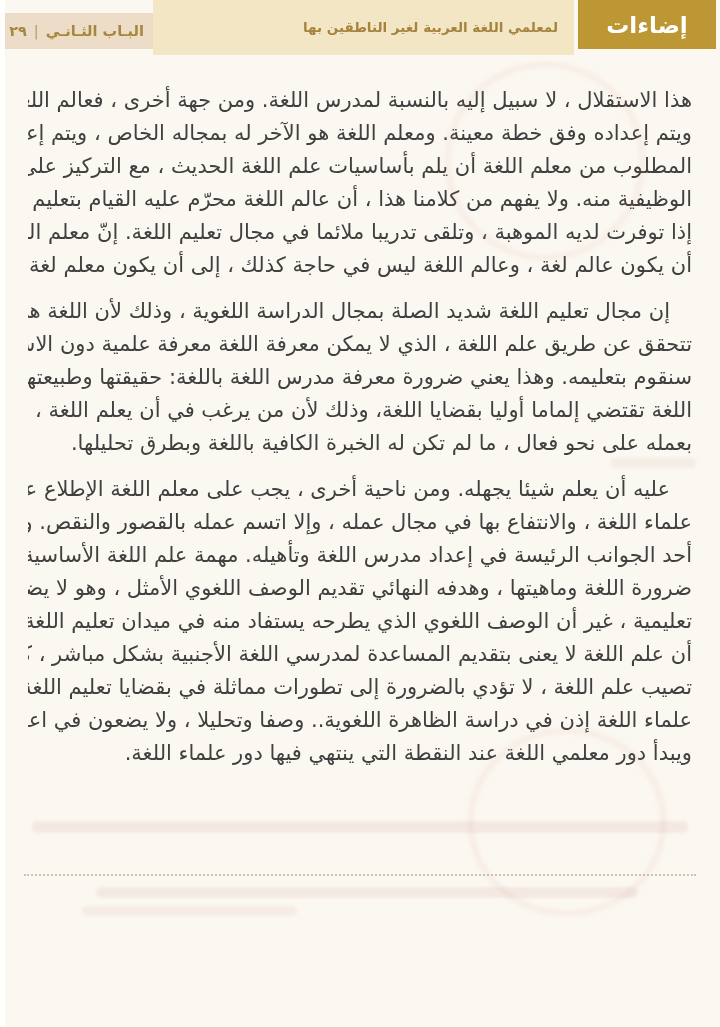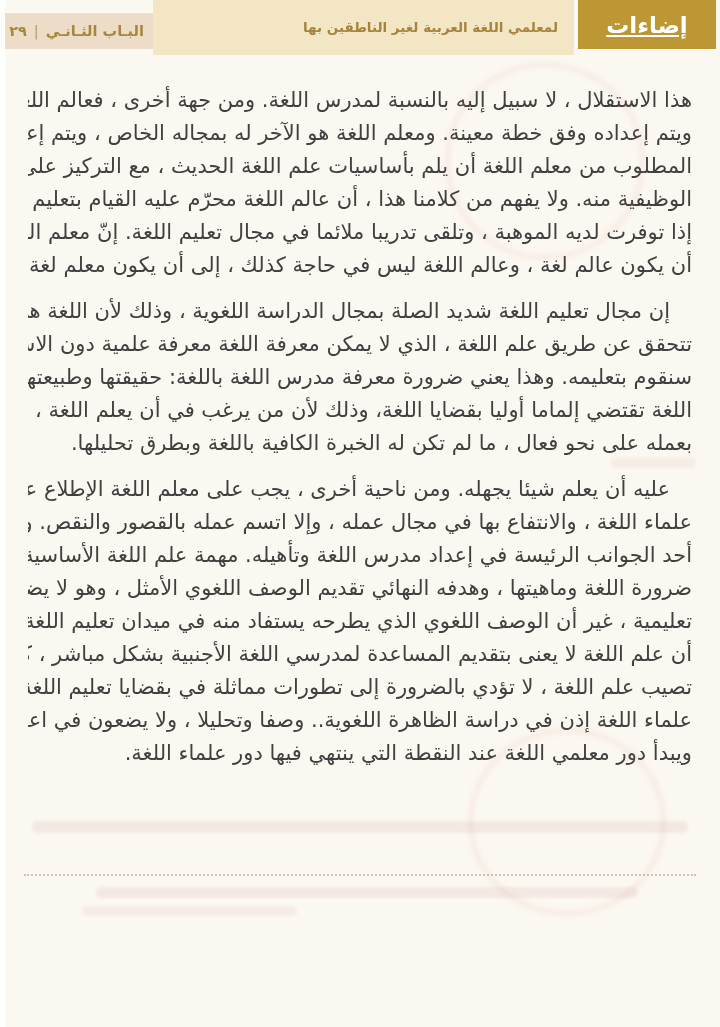--- a/index.html
+++ b/index.html
@@ -17,21 +17,21 @@
   }
   .title-bar .bar-text {
     position:absolute; right:16px; top:19px;
     direction:rtl; font-size:13.5px; font-weight:bold; color:#a5843e;
     letter-spacing:.2px; white-space:nowrap;text-align:right;
   }
   .badge {
     position:absolute; left:578px; top:0; width:138px; height:49px;
     background:#bc9733; color:#ffffff;
     display:flex; align-items:center; justify-content:center;
-    font-size:23px; font-weight:bold; direction:rtl;text-decoration:underline;
+    font-size:23px; font-weight:bold; direction:rtl;
   }
   .chapter-band {
     position:absolute; left:0; top:13px; width:153px; height:36px;
     background:#eddcc7;
     display:flex; align-items:center; justify-content:center; gap:7px;
     direction:rtl; color:#a5873d; font-size:14.5px; font-weight:bold;
     white-space:nowrap;
   }
   .chapter-band .divider { font-weight:normal; color:#b09a62; }
 

